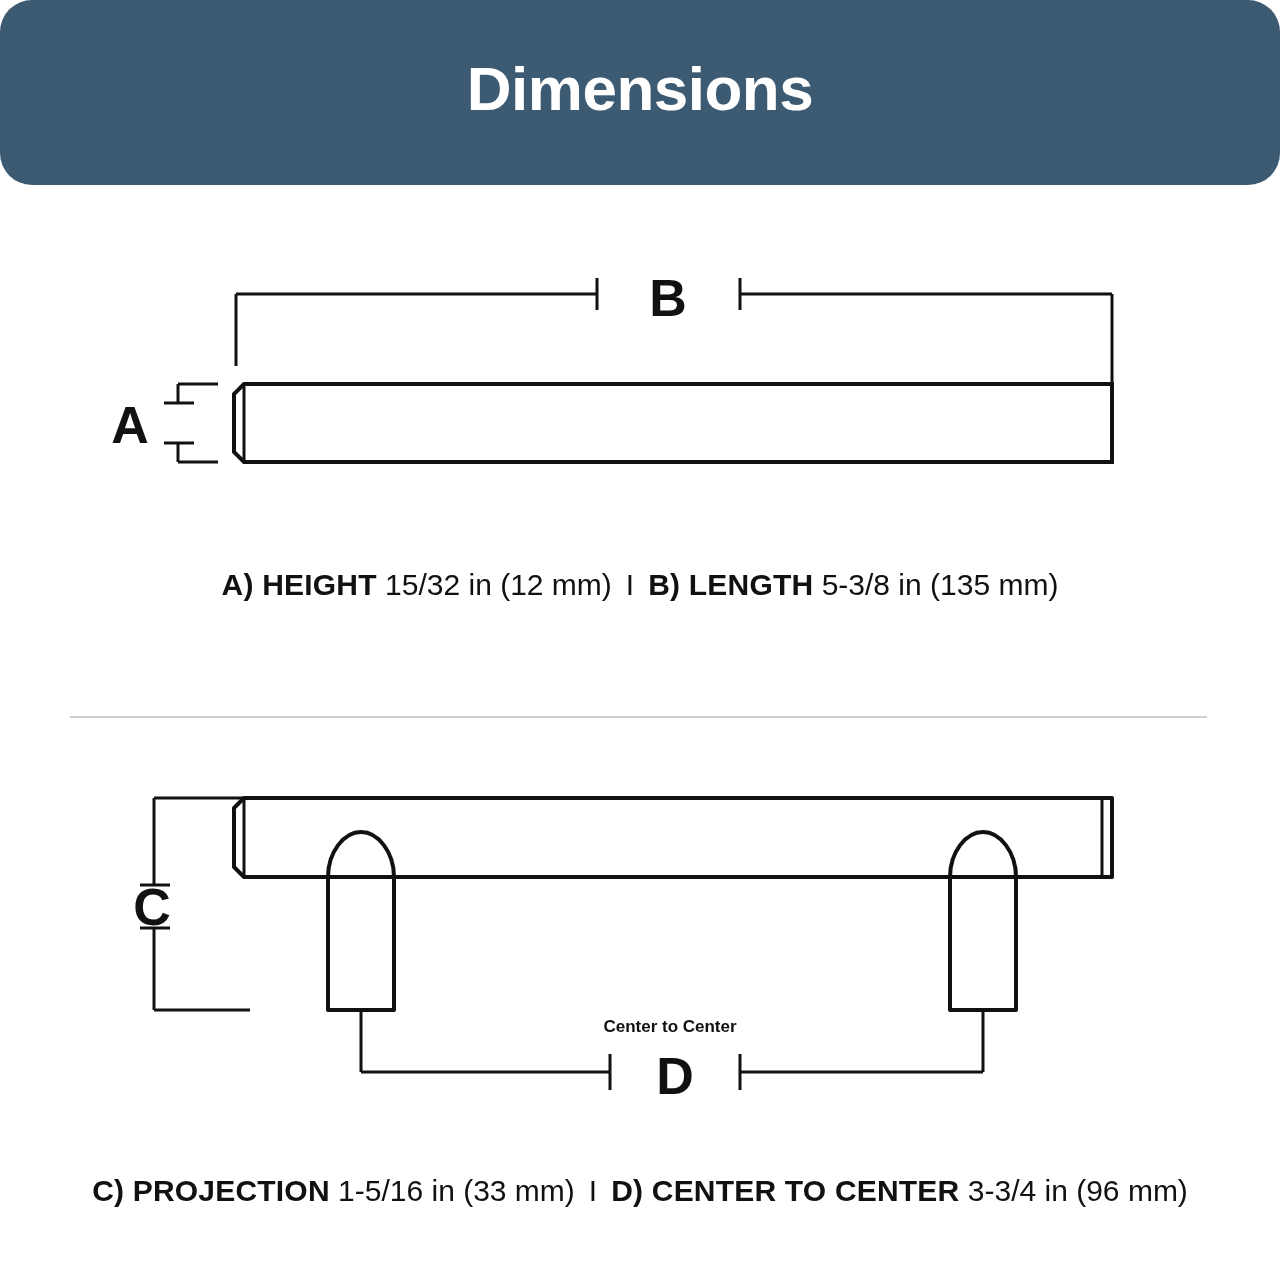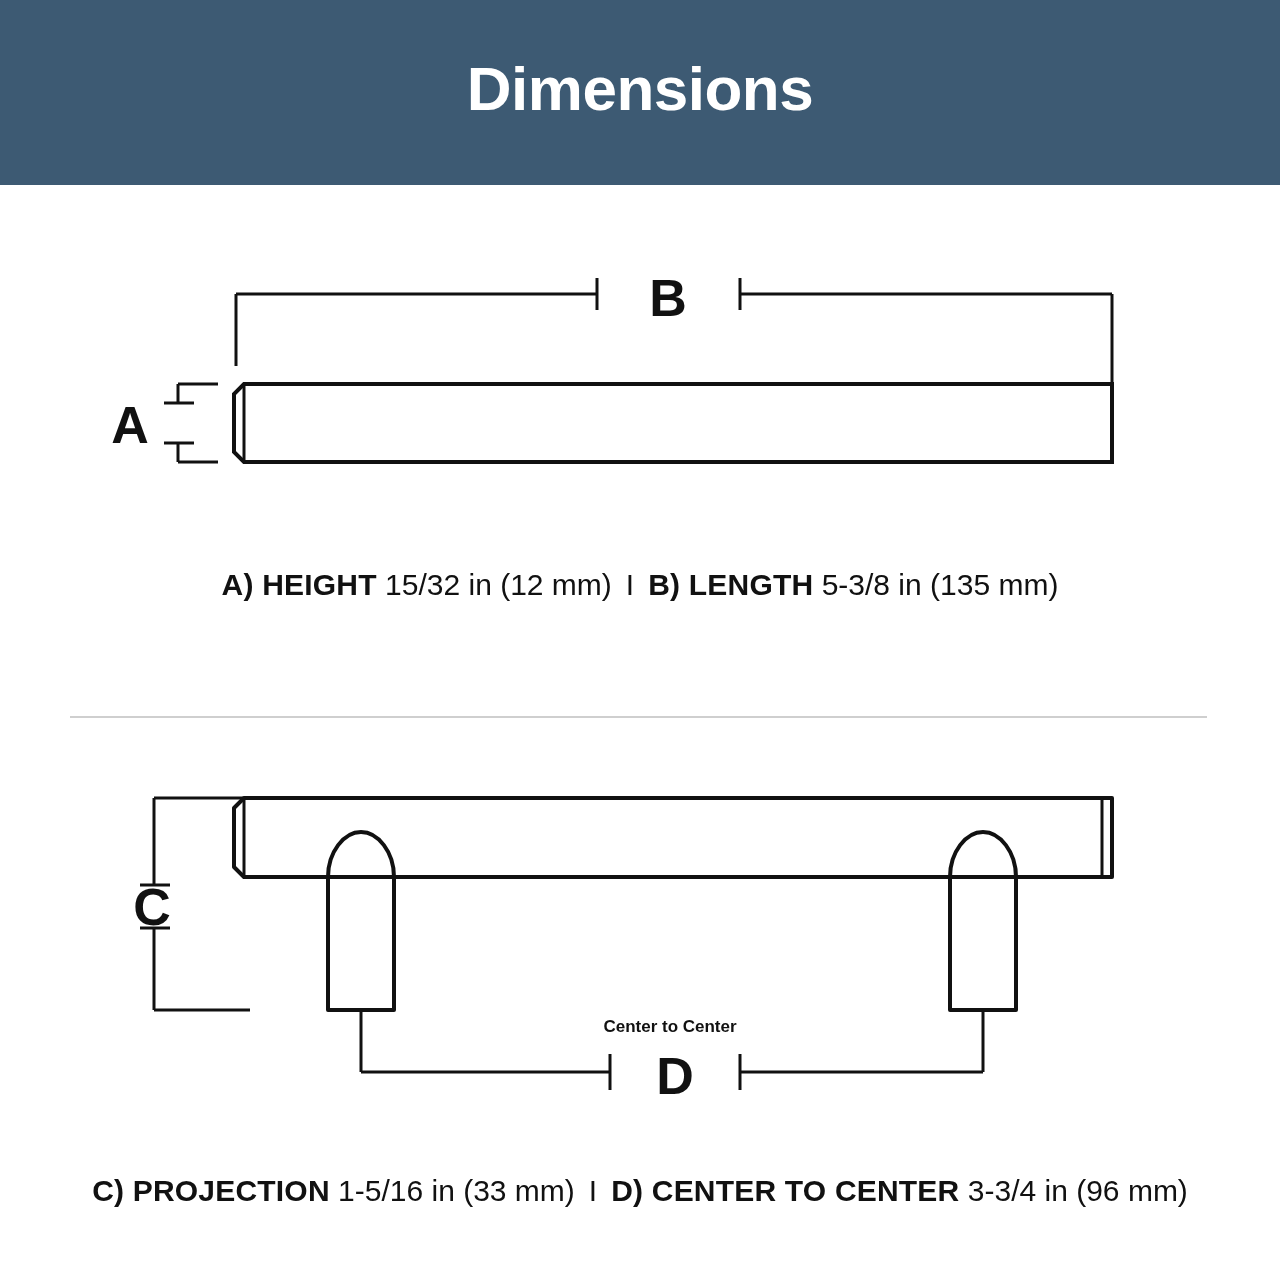--- a/index.html
+++ b/index.html
@@ -21,20 +21,21 @@
   .header {
     position: absolute;
     left: 0;
     top: 0;
     width: 1280px;
     height: 185px;
     background: #3d5a73;
     display: flex;
     align-items: center;
     justify-content: center;
+    border-radius: 32px;
   }
   .header-title {
     color: #ffffff;
     font-size: 62px;
     font-weight: bold;
     letter-spacing: -0.5px;
     line-height: 1;
     margin-top: -8px;
     font-family: "Liberation Sans", sans-serif;
   }

